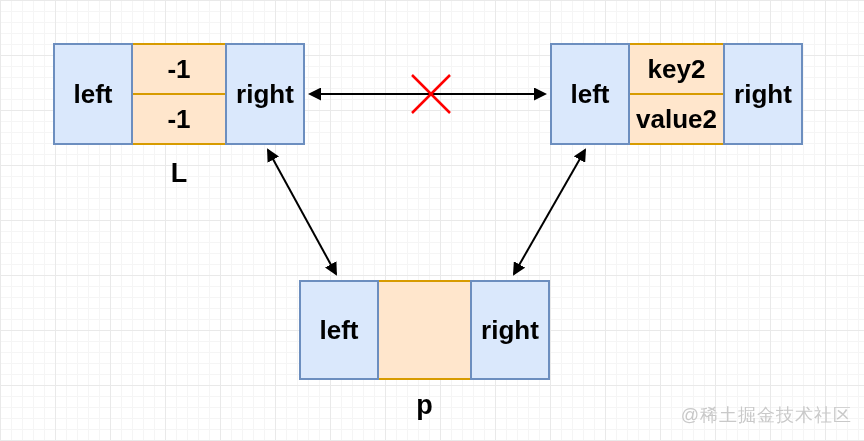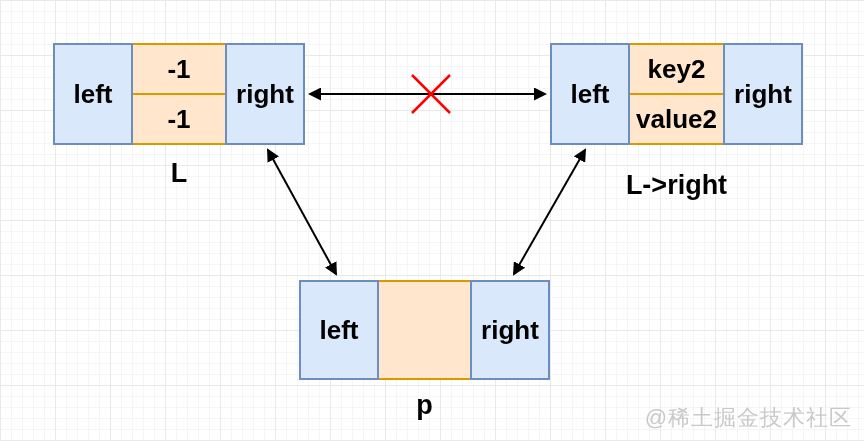--- a/index.html
+++ b/index.html
@@ -60,21 +60,21 @@
     text-align:center;
     font-weight:bold;
     font-size:27px;
     color:#000000;
     line-height:1.1;
   }
   .watermark{
     position:absolute;
     right:12px;
     top:403px;
-    font-size:22px;
+    font-size:18px;
     color:#c9c9c9;
     letter-spacing:1px;
   }
 </style>
 </head>
 <body>
 
 <div id="canvas">
 
   <svg id="arrows" xmlns="http://www.w3.org/2000/svg">
@@ -105,21 +105,20 @@
   <div class="node-label" style="left:53px;top:159px;width:252px">L</div>
 
   <div class="node" style="left:550px;top:43px;width:253px;height:102px">
     <div class="cell side">left</div>
     <div class="cell mid">
       <div class="kv-row">key2</div>
       <div class="kv-row">value2</div>
     </div>
     <div class="cell side">right</div>
   </div>
-  <div class="node-label" style="left:550px;top:171px;width:253px">L-&gt;right</div>
 
   <div class="node" style="left:299px;top:280px;width:251px;height:100px">
     <div class="cell side">left</div>
     <div class="cell mid">
     </div>
     <div class="cell side">right</div>
   </div>
   <div class="node-label" style="left:299px;top:391px;width:251px">p</div>
 
   <div class="watermark">@稀土掘金技术社区</div>

